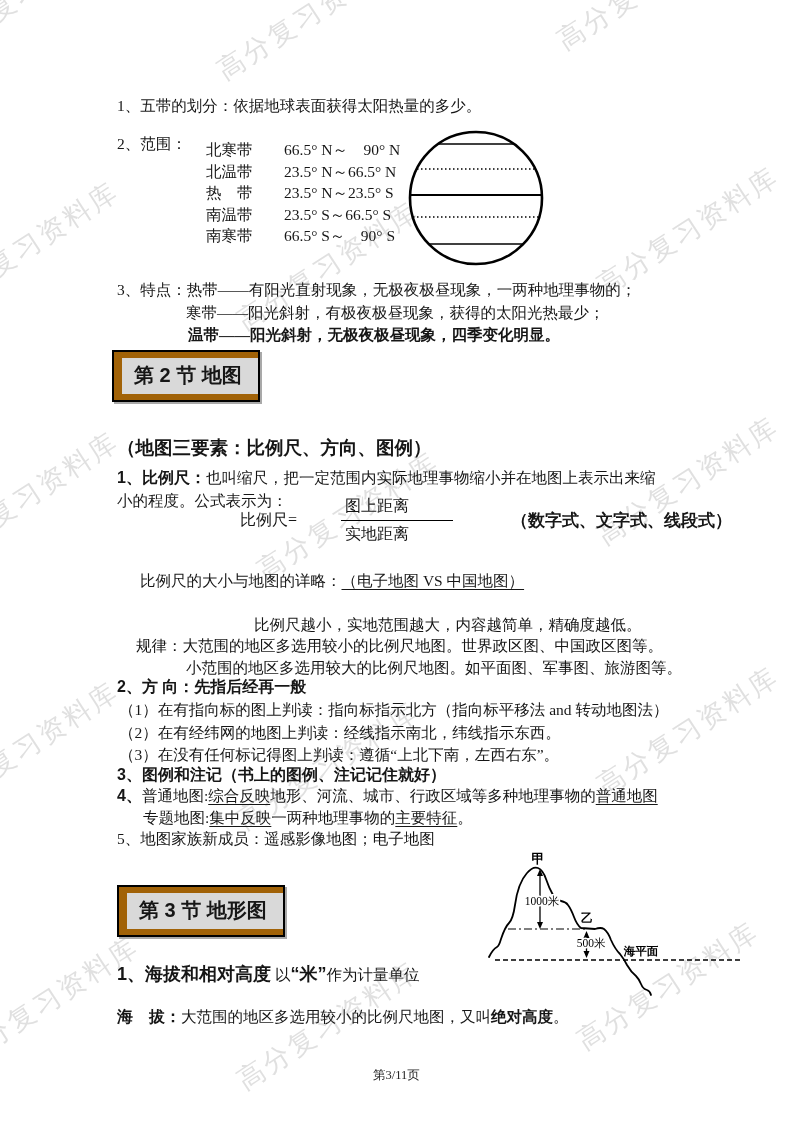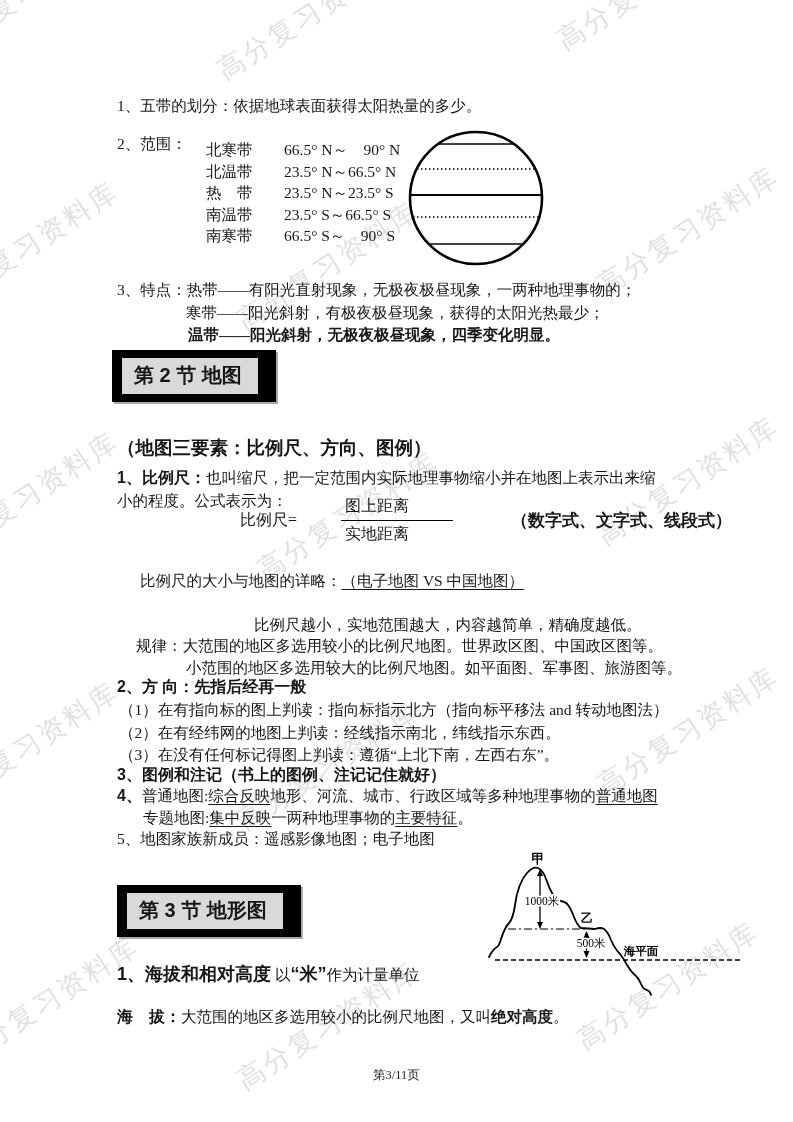--- a/index.html
+++ b/index.html
@@ -16,22 +16,22 @@
             font-family:"Liberation Sans","DejaVu Sans",sans-serif;font-weight:700;}
   .bold16{font-family:"Liberation Sans","DejaVu Sans",sans-serif;font-weight:700;font-size:16px;}
   .big18{font-family:"Liberation Sans","DejaVu Sans",sans-serif;font-weight:700;font-size:18px;}
   u{text-decoration:underline;text-underline-offset:3px;}
   
   .zones{position:absolute;left:206px;top:139px;font-size:15.5px;line-height:21.6px;}
   .zone-row{display:flex;white-space:nowrap;}
   .zone-name{width:66px;}
   .zone-range{margin-left:12px;}
   
-  .sec-box{position:absolute;border:2px solid #000;background:#000000;
-           box-shadow:2px 2px 0 #a9a9a9;padding:6px 16px 6px 8px;}
+  .sec-box{position:absolute;border:2px solid #000;background:#a16207;
+           box-shadow:2px 2px 0 #a9a9a9;padding:6px 0 6px 8px;}
   .sec-box-inner{background:#d9d9d9;padding:4px 16px 5px 12px;
                  font-family:"Liberation Sans","DejaVu Sans",sans-serif;
                  font-weight:700;font-size:20px;white-space:nowrap;}
   
   .formula{position:absolute;left:240px;top:496px;display:flex;align-items:center;gap:28px;}
   .f-lhs{font-size:16px;}
   .frac{margin-left:16px;display:inline-block;font-size:16px;}
   .frac .num{padding:0 44px 3px 4px;}
   .frac .den{border-top:1.6px solid #000;padding:3px 44px 0 4px;}
   .f-note{margin-left:30px;font-family:"Liberation Sans","DejaVu Sans",sans-serif;

